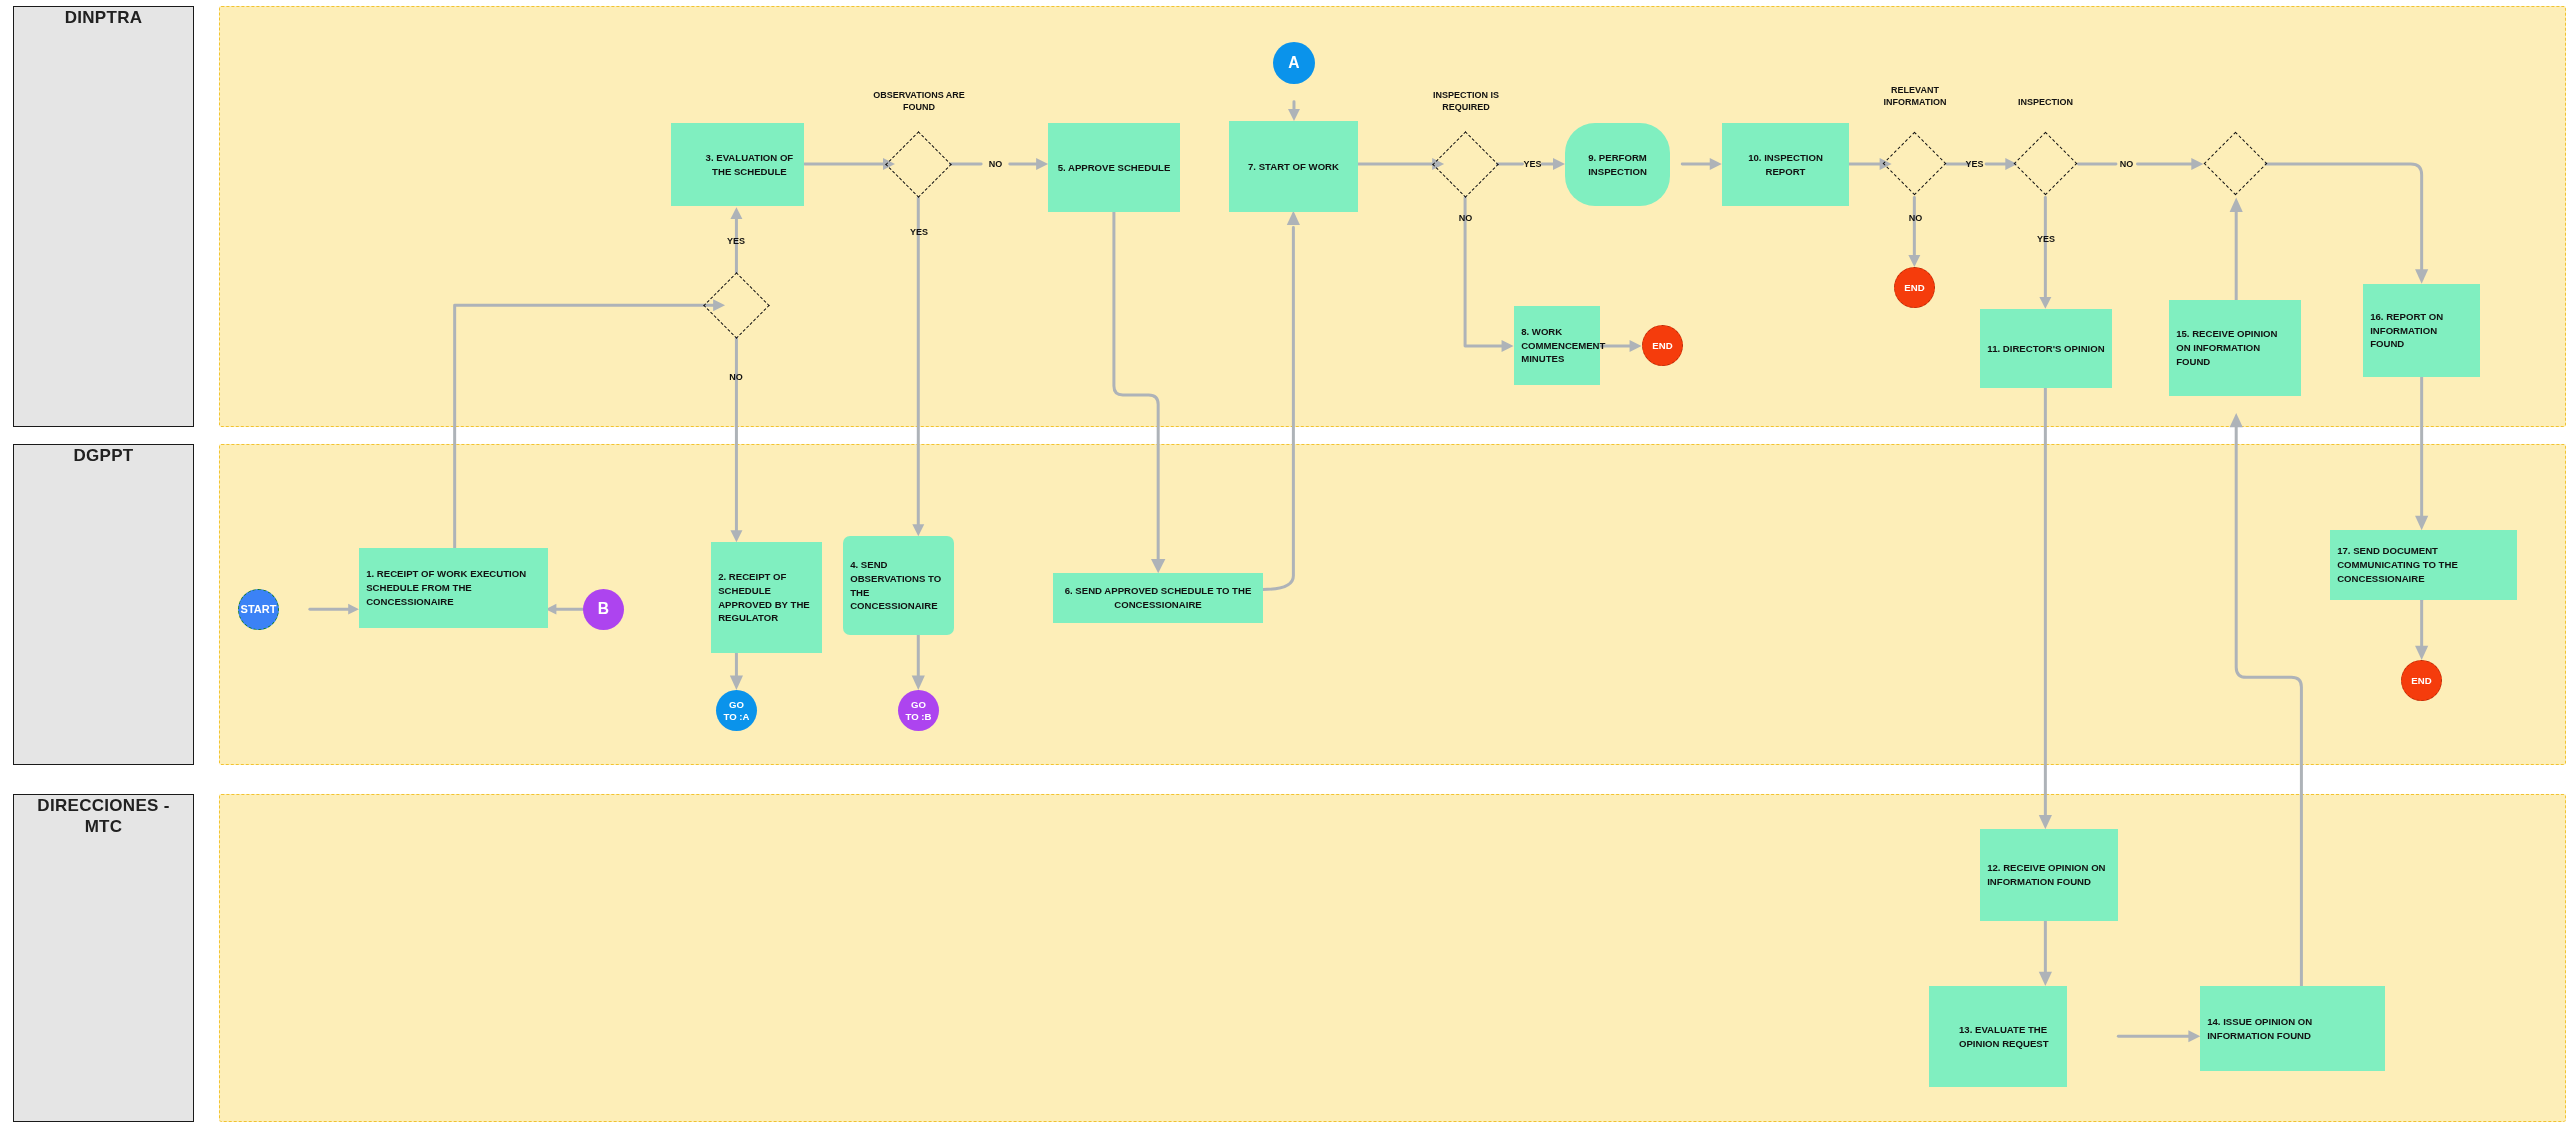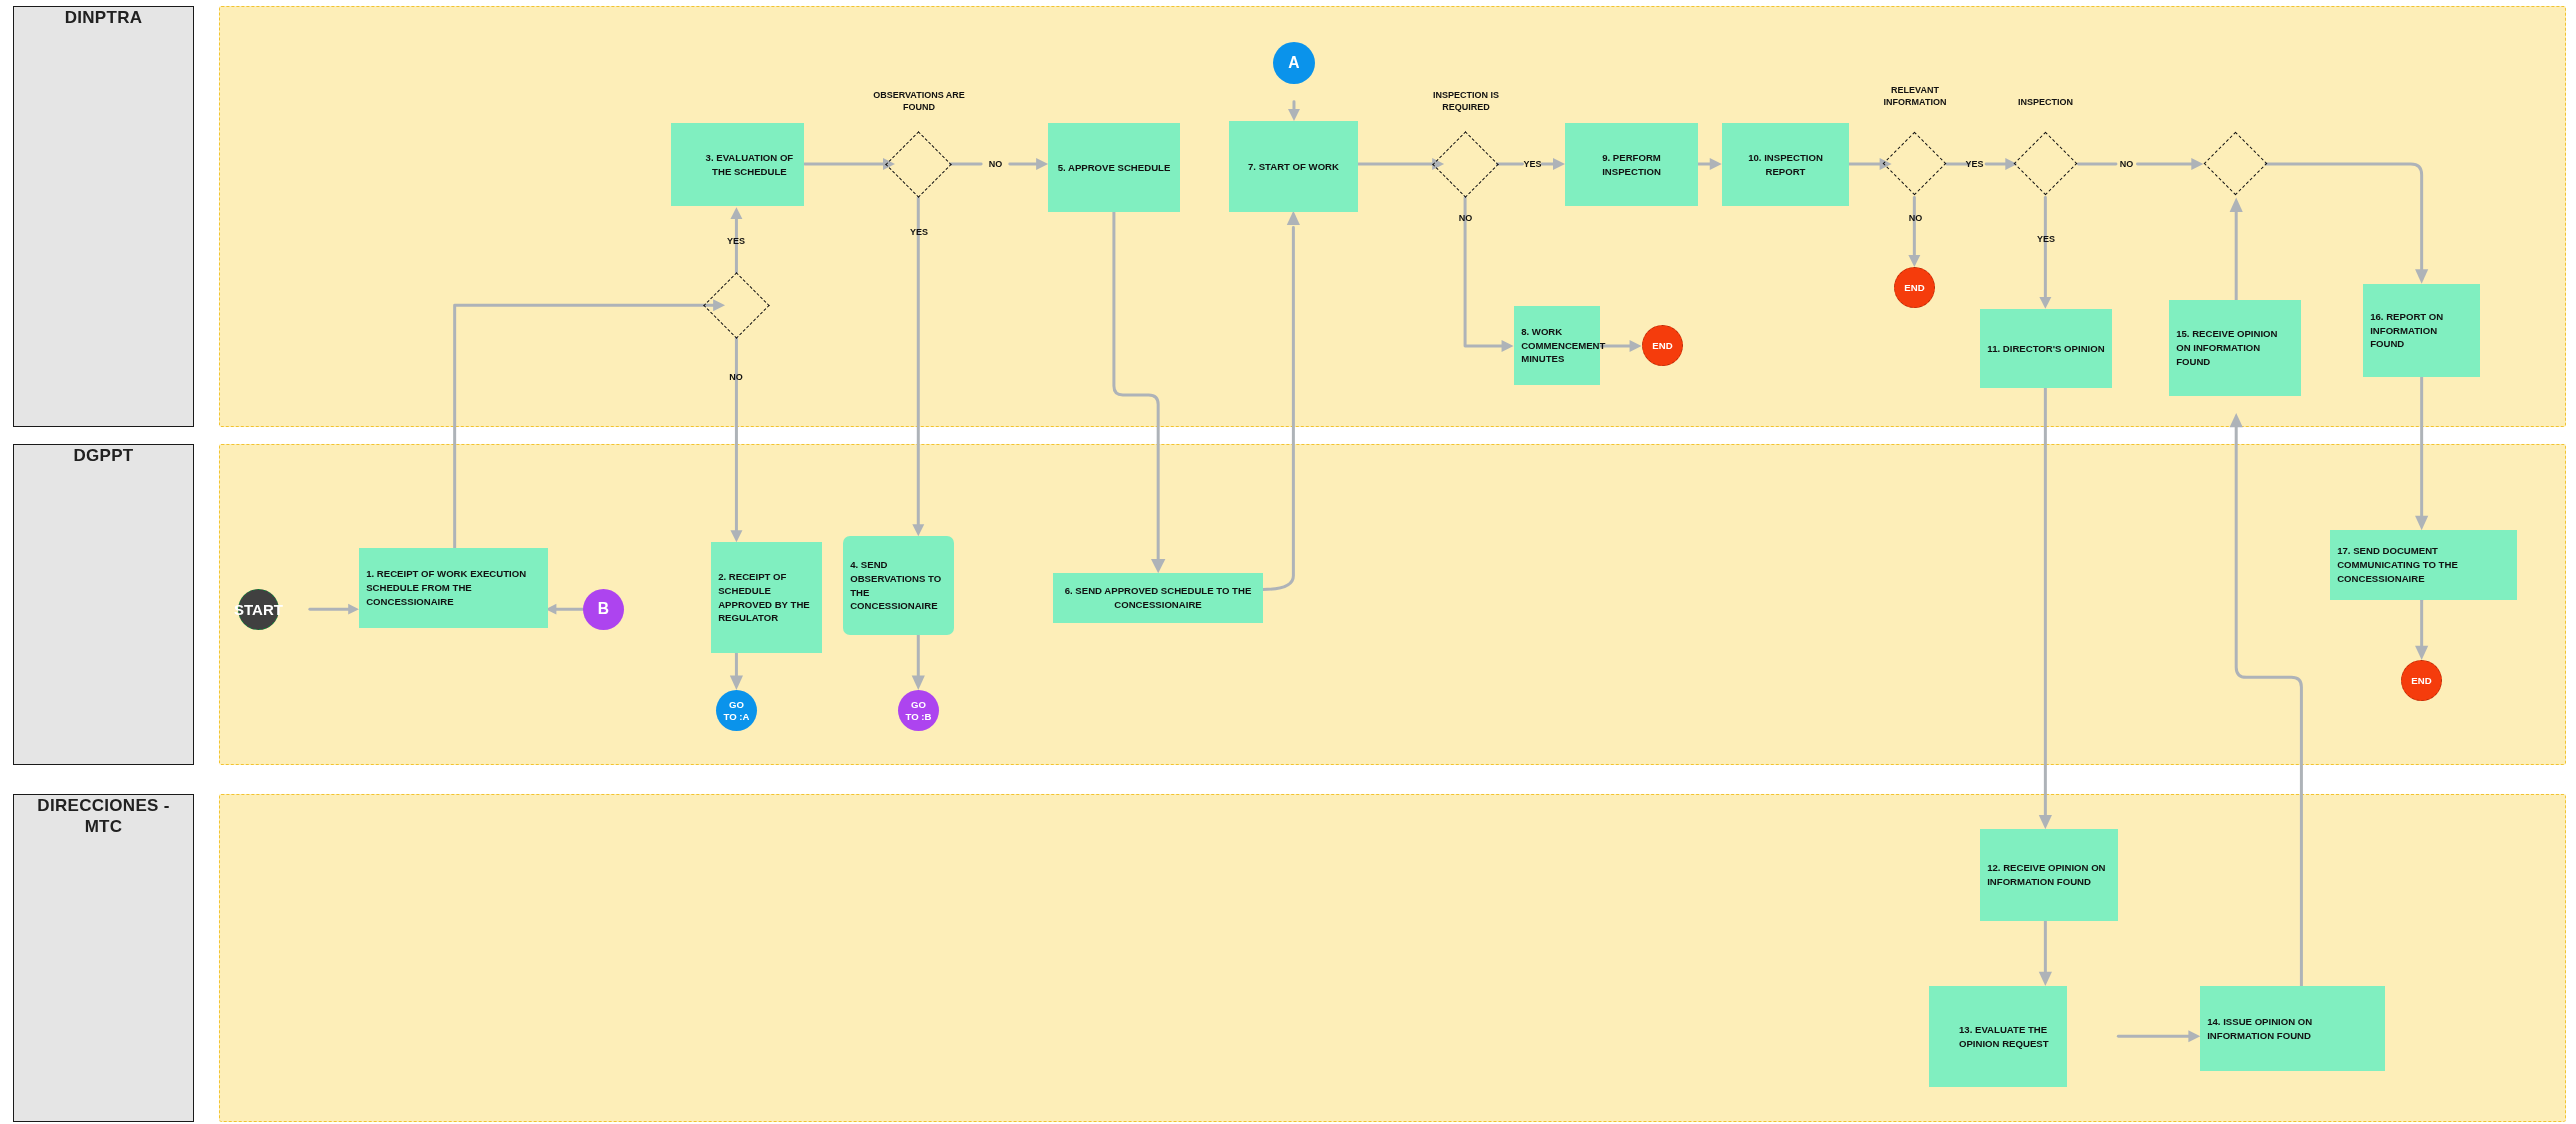--- a/index.html
+++ b/index.html
@@ -21,21 +21,21 @@
         justify-content:flex-start;text-align:left;font-weight:bold;
         font-size:9.6px;line-height:1.45;padding:6px 7.2px;}
   .task.ctr{justify-content:center;text-align:center;}
   .task span{display:block;}
 
   .gateway{border:1.8px dashed #111;background:transparent;
            transform:rotate(45deg);box-sizing:border-box;}
 
   .ev{border-radius:50%;display:flex;align-items:center;justify-content:center;
       color:#fff;font-weight:bold;text-align:center;line-height:1.18;}
-  .ev.start{background:#404040;border:1.8px dashed #0e7b38;font-size:15px;}
+  .ev.start{background:#3b82f6;border:1.8px dashed #0e7b38;font-size:11px;}
   .ev.end{background:#f53c0c;border:1.8px dashed #b82c08;font-size:9.6px;}
   .ev.link-a{background:#0a93eb;font-size:15.6px;}
   .ev.link-b{background:#ad44ef;font-size:15.6px;}
   .ev.goto-a{background:#0a93eb;font-size:9.6px;}
   .ev.goto-b{background:#ad44ef;font-size:9.6px;}
 
   
   .lbl{position:absolute;color:#111;font-weight:bold;font-size:9px;
        text-align:center;line-height:1.35;white-space:pre-line;}
 
@@ -197,21 +197,21 @@
   <div class="lbl" style="left:1517px;top:158px;width:31px;">YES</div>
 
   <div class="node task" style="left:1514px;top:306px;width:86px;height:79px;">
     <span>8.  WORK COMMENCEMENT MINUTES</span>
   </div>
 
   <div class="node ev end" style="left:1642px;top:325px;width:41px;height:41px;">
     <span>END</span>
   </div>
 
-  <div class="node task ctr" style="left:1565px;top:123px;width:133px;height:83px;">
+  <div class="node task ctr" style="left:1565px;top:123px;width:105px;height:83px;border-radius:30px;">
     <span>9. PERFORM INSPECTION</span>
   </div>
 
   <div class="node task ctr" style="left:1722px;top:123px;width:127px;height:83px;">
     <span>10. INSPECTION REPORT</span>
   </div>
 
   <div class="lbl" style="left:1843px;top:84px;width:144px;">RELEVANT
 INFORMATION</div>
   <div class="node gateway" style="left:1892px;top:141px;width:45px;height:45px;"></div>

